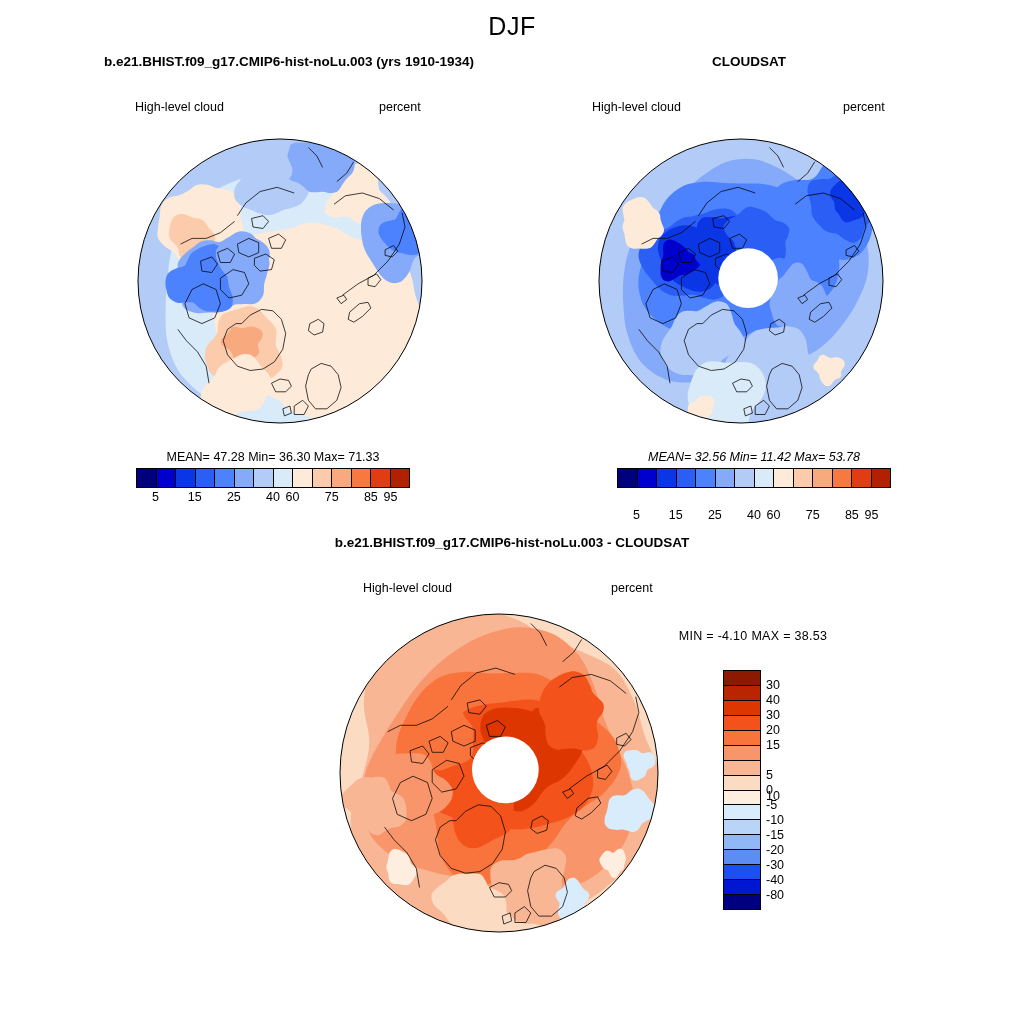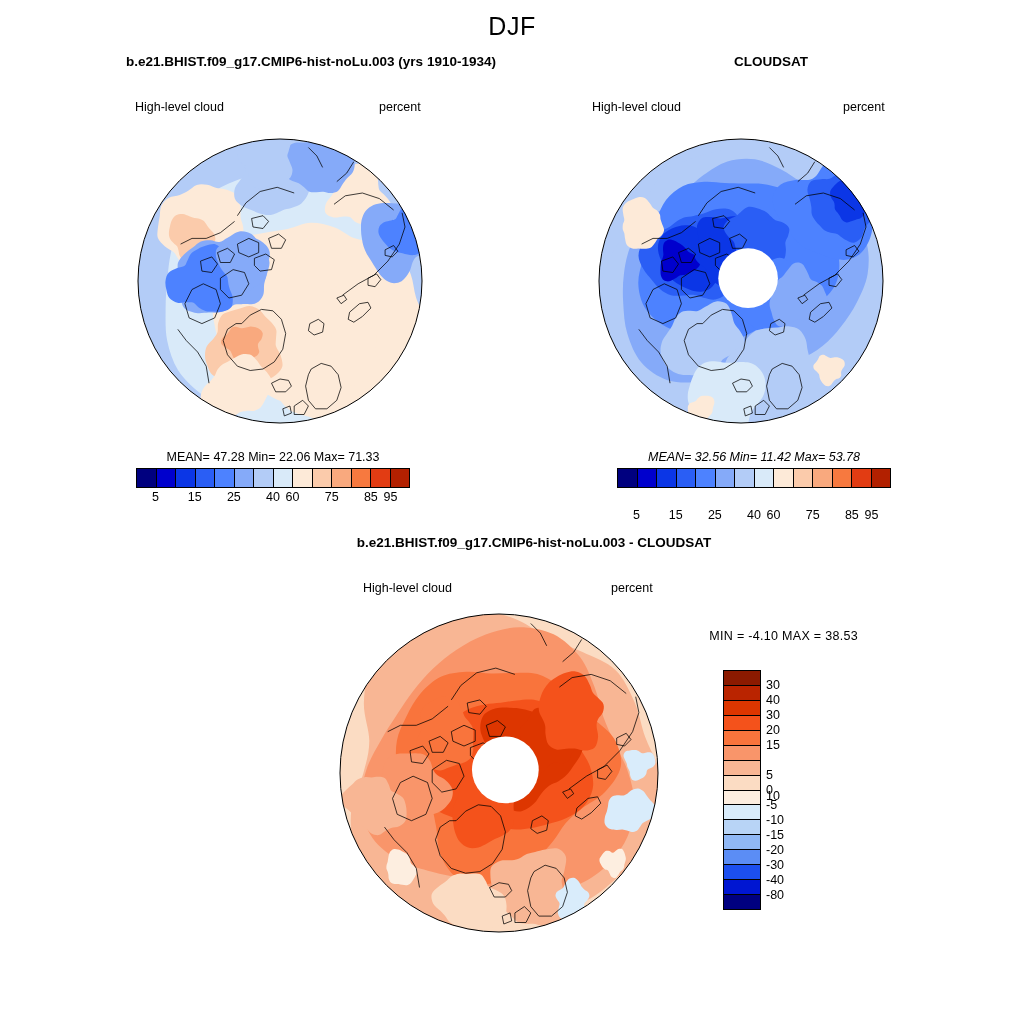--- a/index.html
+++ b/index.html
@@ -20,21 +20,20 @@
   #main-title {
     left: 0; top: 12px; width: 1024px;
     text-align: center;
     font-size: 25px;
     letter-spacing: 0.5px;
   }
   .panel-title {
     font-size: 13.5px;
     font-weight: bold;
     text-align: center;
-    margin-left: 22px;
   }
   #title-model { left: 0px;  top: 54px; width: 578px; }
   #title-obs   { left: 578px; top: 54px; width: 342px; }
   #title-diff  { left: 0px;  top: 535px; width: 1024px; }
 
   .hdr-row { font-size: 12.5px; }
   .hdr-var  { text-align: left; }
   .hdr-unit { text-align: left; }
 
   
@@ -63,21 +62,21 @@
     position: absolute;
     top: 2px;
     transform: translateX(-50%);
     white-space: nowrap;
   }
 
   
   #vbar-stats {
     position: absolute;
     left: 648px; top: 629px; width: 210px;
-    text-align: right;
+    text-align: center;
     font-size: 12.5px;
     letter-spacing: 0.3px;
   }
   #vbar-box {
     position: absolute;
     left: 723px; top: 670px;
     width: 38px; height: 240px;
     border: 1px solid #000;
     box-sizing: border-box;
     display: flex;
@@ -286,21 +285,21 @@
         <path d="M228.6,179.1L236.6,175.9L239.7,180.7L233.4,185.4L228.6,179.1" fill="none" stroke="#000" stroke-width="0.75" stroke-linejoin="round"></path>
         <path d="M228.6,48.7L239.7,39.2L247.7,26.4" fill="none" stroke="#000" stroke-width="0.75" stroke-linejoin="round"></path>
         <path d="M50.5,214.1L60.1,226.8L72.8,239.5L82.3,255.4L85.5,274.5" fill="none" stroke="#000" stroke-width="0.75" stroke-linejoin="round"></path>
         <path d="M212.7,32.8L206.3,20.1L196.8,10.5" fill="none" stroke="#000" stroke-width="0.75" stroke-linejoin="round"></path>
         <circle cx="171.36" cy="156.82" r="33.39" fill="#ffffff"></circle>
       </g>
       <circle cx="165" cy="160" r="159" fill="none" stroke="#000" stroke-width="1"></circle>
     </svg>
 </div>
 
-<div class="abs hbar-stats" style="left:135px; top:450px; width:276px;">MEAN=  47.28  Min=  22.06  Max=  71.33</div>
+<div class="abs hbar-stats" style="left:135px; top:450px; width:276px;">MEAN=  47.28  Min=  36.30  Max=  71.33</div>
 <div class="abs hbar" id="hbar-model" style="left:136px; top:468px; width:274px;">
     <div class="hbar-seg" style="background: rgb(0, 0, 127);"></div>
     <div class="hbar-seg" style="background: rgb(0, 0, 205);"></div>
     <div class="hbar-seg" style="background: rgb(11, 54, 230);"></div>
     <div class="hbar-seg" style="background: rgb(42, 94, 245);"></div>
     <div class="hbar-seg" style="background: rgb(77, 130, 255);"></div>
     <div class="hbar-seg" style="background: rgb(133, 170, 249);"></div>
     <div class="hbar-seg" style="background: rgb(179, 204, 247);"></div>
     <div class="hbar-seg" style="background: rgb(217, 234, 249);"></div>
     <div class="hbar-seg" style="background: rgb(253, 234, 216);"></div>

